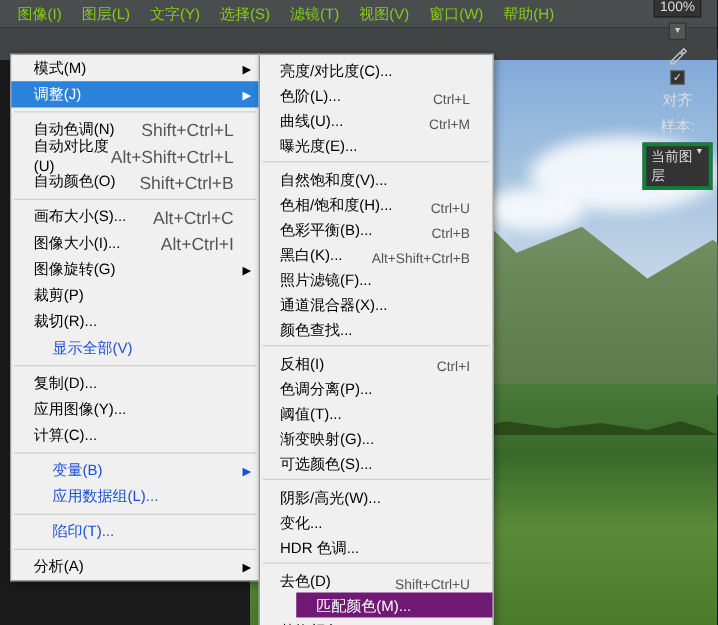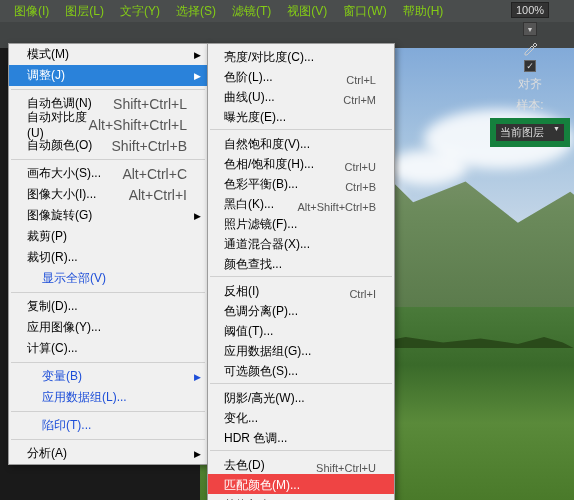--- a/index.html
+++ b/index.html
@@ -18,33 +18,33 @@
 .menubar { position: absolute; top: 0; left: 0; right: 0; height: 22px; background: #4a4d4d; display: flex; align-items: center; padding: 0 6px; }
 .menubar span { color: #84cc16; font-size: 12px; padding: 0 8px; cursor: default; }
 .toolbar { position: absolute; top: 22px; left: 0; right: 0; height: 26px; background: #414444; display: flex; align-items: center; padding: 0 4px; }
 .tool-dd { position: absolute; left: 12px; top: 24px; color: #ddd; font-size: 12px; display: flex; align-items: center; }
 .tool-arrow { font-size: 8px; margin-left: 2px; color: #bbb; }
 .toolbar-right { margin-left: auto; display: flex; align-items: center; gap: 4px; color: #ddd; font-size: 12px; flex-direction: column; }
 .pct-box { background: #333; border: 1px solid #222; padding: 1px 4px; font-size: 11px; color: #ddd; }
 .dd-arrow { width: 14px; height: 14px; background: #555; display: flex; align-items: center; justify-content: center; font-size: 7px; color: #ccc; border: 1px solid #333; }
 .brush-icon { width: 18px; height: 16px; color: #ccc; }
 .chk { width: 12px; height: 12px; background: #333; border: 1px solid #666; display: inline-flex; align-items: center; justify-content: center; font-size: 9px; color: #ddd; }
-.sample-dd { background: #333; border: 6px solid #15803d; padding: 1px 4px; font-size: 11px; color: #ddd; display: flex; align-items: flex-start; width: 80px; }
+.sample-dd { background: #333; border: 3px solid #15803d; padding: 1px 4px; font-size: 11px; color: #ddd; display: flex; align-items: flex-start; width: 56px; }
 .sample-dd .tri { margin-left: auto; font-size: 7px; }
 .menu1 { position: absolute; left: 8px; top: 43px; width: 200px; background: #f0f0f0; border: 1px solid #9b9b9b; box-shadow: 2px 2px 6px rgba(0,0,0,0.4); font-size: 12px; }
 .menu1 .row { display: flex; align-items: center; height: 21px; padding: 0 20px 0 18px; position: relative; }
 .menu1 .row.hover { background: #2a82da; color: #fff; }
 .menu1 .row .lbl { flex: 1; }
 .menu1 .row .sc { color: #555; font-size: 14px; }
 .menu1 .row .sub { position: absolute; right: 6px; font-size: 9px; }
 .menu1 .row.dis { color: #1d4ed8; margin-left: 15px; }
 .menu1 .sep { height: 1px; background: #d0d0d0; margin: 3px 2px; }
 .menu2 { position: absolute; left: 207px; top: 43px; width: 188px; background: #f0f0f0; border: 1px solid #9b9b9b; box-shadow: 2px 2px 6px rgba(0,0,0,0.4); font-size: 12px; padding: 2px 0; }
 .menu2 .row { display: flex; align-items: flex-end; height: 20px; padding: 0 18px 0 16px; position: relative; }
-.menu2 .row.hover { background: #ef4444; color: #fff; }
+.menu2 .row.hover { background: #701a75; color: #fff; margin-left: 29px; }
 .menu2 .row .lbl { flex: 1; }
 .menu2 .row .sc { color: #555; font-size: 11px; }
 .menu2 .sep { height: 1px; background: #d0d0d0; margin: 3px 2px; }
 svg.brush { display: inline-block; }
 </style>
 </head>
 <body>
 
 <div class="photo-bg">
   <div class="sky">
@@ -214,21 +214,21 @@
       <span class="lbl">反相(I)</span>
       <span class="sc">Ctrl+I</span>
     </div>
     <div class="row">
       <span class="lbl">色调分离(P)...</span>
     </div>
     <div class="row">
       <span class="lbl">阈值(T)...</span>
     </div>
     <div class="row">
-      <span class="lbl">应用数据组(G)...</span>
+      <span class="lbl">渐变映射(G)...</span>
     </div>
     <div class="row">
       <span class="lbl">可选颜色(S)...</span>
     </div>
     <div class="sep"></div>
     <div class="row">
       <span class="lbl">阴影/高光(W)...</span>
     </div>
     <div class="row">
       <span class="lbl">变化...</span>

